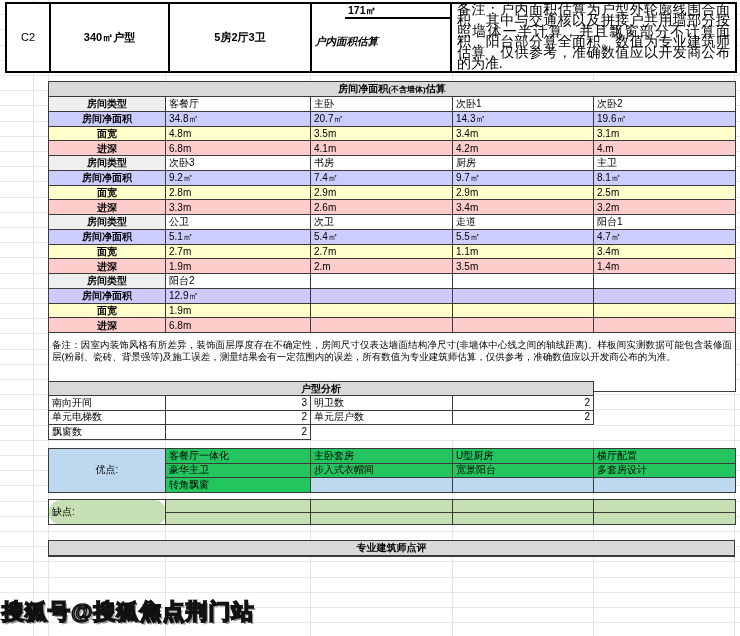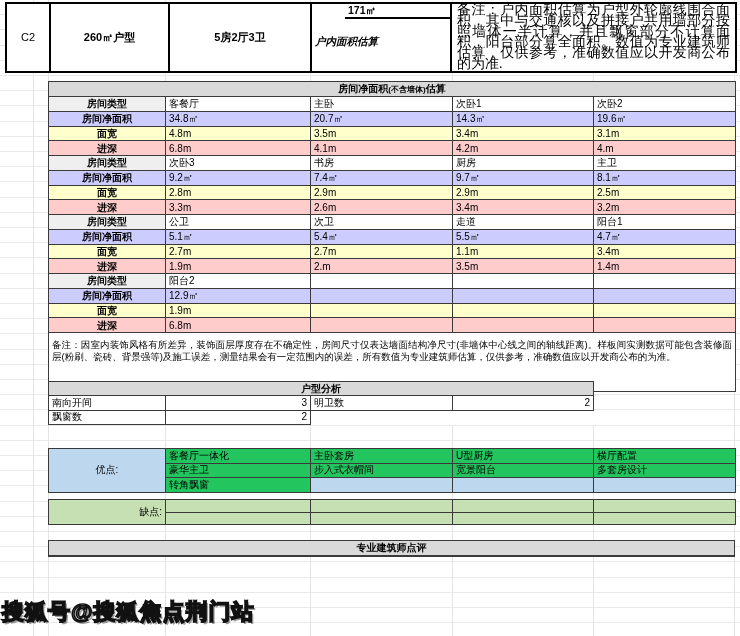--- a/index.html
+++ b/index.html
@@ -41,21 +41,21 @@
   .av{text-align:right;}
   td.ghost{border:none;background:transparent;}
   
   .pros{left:48px;top:448px;width:687px;}
   .pros td{border:1px solid #3a3a3a;height:13.6px;}
   .plab{background:var(--pros_blue,#bdd7ee);text-align:center;}
   .pc{background:#22c55e;}
   .pe{background:var(--pros_blue,#bdd7ee);}
   .cons{left:48px;top:499px;width:687px;}
   .cons td{border:1px solid #3a3a3a;height:11.5px;}
-  .clab{background:var(--cons_green,#c6e0b4);text-align:right;}
+  .clab{background:var(--cons_green,#c6e0b4);text-align:left;border-radius:12px;}
   .ce{background:var(--cons_green,#c6e0b4);}
   
   .review{position:absolute;left:48px;top:540px;width:687px;z-index:2;background:#fff;border:1px solid #3a3a3a;box-sizing:border-box;}
   .rtitle{height:14px;line-height:14px;background:var(--header_gray,#d9d9d9);border-bottom:1px solid #3a3a3a;text-align:center;font-weight:bold;font-size:10px;}
   .rbody{height:77px;display:flex;align-items:center;padding:0 4px;font-size:10px;line-height:12px;text-align:justify;white-space:normal;}
   
   .watermark{position:absolute;left:2px;top:597px;z-index:5;font-size:22px;font-weight:bold;letter-spacing:1px;
     color:#fff;-webkit-text-stroke:1.6px #111;text-shadow:2px 2px 0 rgba(40,40,40,0.45);}
 </style>
 </head>
@@ -74,21 +74,21 @@
   <colgroup>
       <col style="width:44px">
       <col style="width:119px">
       <col style="width:142px">
       <col style="width:140px">
       <col style="width:285px">
     </colgroup>
   <tbody>
       <tr>
     <td class="c">C2</td>
-    <td class="c b">260㎡户型</td>
+    <td class="c b">340㎡户型</td>
     <td class="c b">5房2厅3卫</td>
     <td class="areacell">
       <div class="areaval">171㎡</div>
       <div class="arealabel">户内面积估算</div>
     </td>
     <td class="notecell">备注：户内面积估算为户型外轮廓线围合面积，其中与交通核以及拼接户共用墙部分按照墙体一半计算，并且飘窗部分不计算面积，阳台部分算全面积。数值为专业建筑师估算，仅供参考，准确数值应以开发商公布的为准.</td>
   </tr>
 </tbody>
   </table>
 
@@ -238,20 +238,26 @@
       <tr class="titlebar">
     <td colspan="4">户型分析</td>
   </tr>
   <tr>
     <td>南向开间</td>
     <td class="av">3</td>
     <td>明卫数</td>
     <td class="av">2</td>
   </tr>
   <tr>
+    <td>单元电梯数</td>
+    <td class="av">2</td>
+    <td>单元层户数</td>
+    <td class="av">2</td>
+  </tr>
+  <tr>
     <td>飘窗数</td>
     <td class="av">2</td>
     <td class="ghost" colspan="2"></td>
   </tr>
 </tbody>
   </table>
 
 <table class="pros">
   <colgroup>
       <col style="width:117px">

